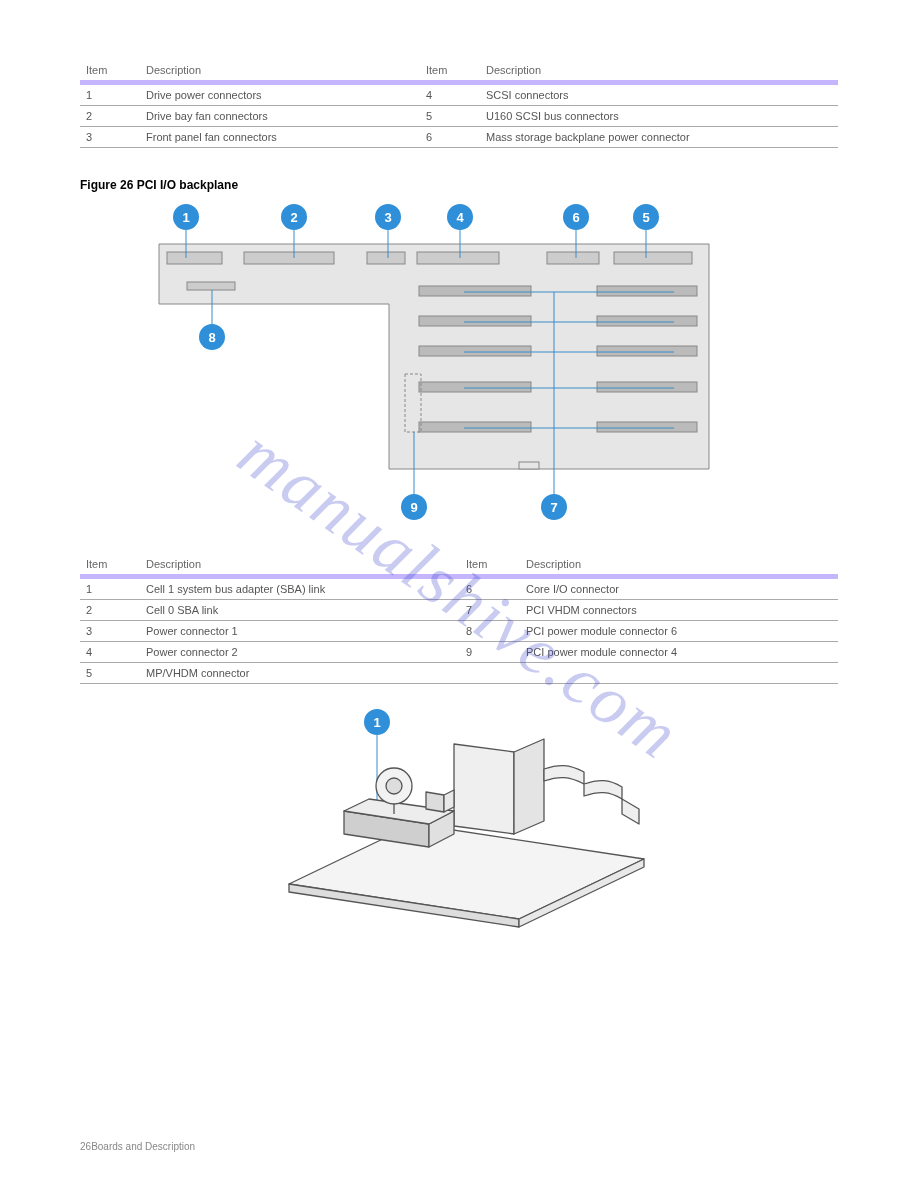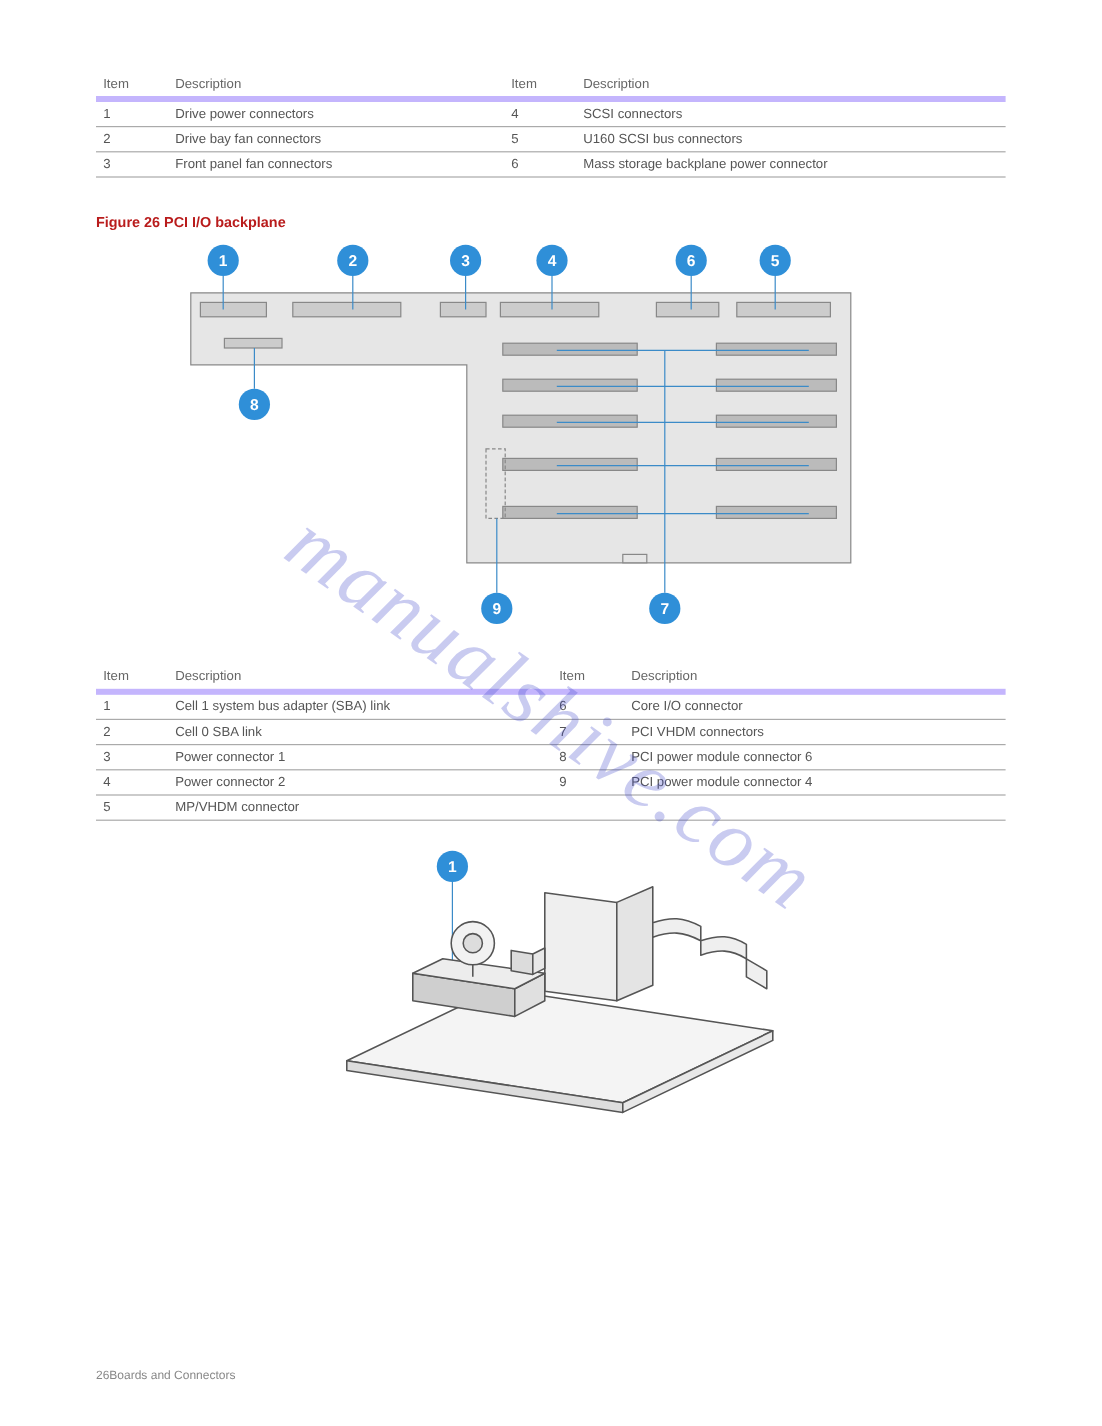--- a/index.html
+++ b/index.html
@@ -31,21 +31,21 @@
     border-bottom: 1px solid #aaa;
     padding: 4px 6px;
     vertical-align: top;
   }
   table.data .col-item { width: 60px; }
   table.data .col-desc-a { width: 280px; }
   table.data .col-item2 { width: 60px; }
   h3.fig-title {
     font-size: 12px;
     font-weight: bold;
-    color: #b91c1c;
+    color: #000000;
     margin: 30px 0 12px 0;
   }
   .fig-area {
     position: relative;
     width: 620px;
     height: 330px;
     margin: 0 auto 20px auto;
   }
   .callout {
     position: absolute;
@@ -291,14 +291,14 @@
         <path d="M 182 108 L 200 111 L 200 128 L 182 125 Z" fill="#dcdcdc"></path>
         <path d="M 200 111 L 210 106 L 210 123 L 200 128 Z" fill="#e8e8e8"></path>
       </g>
     </svg>
   </div>
 
 </div>
 
 <div class="footer">
   <span>26</span>
-  <span>Boards and Connectors</span>
+  <span>Boards and Description</span>
 </div>
 
 </body></html>

